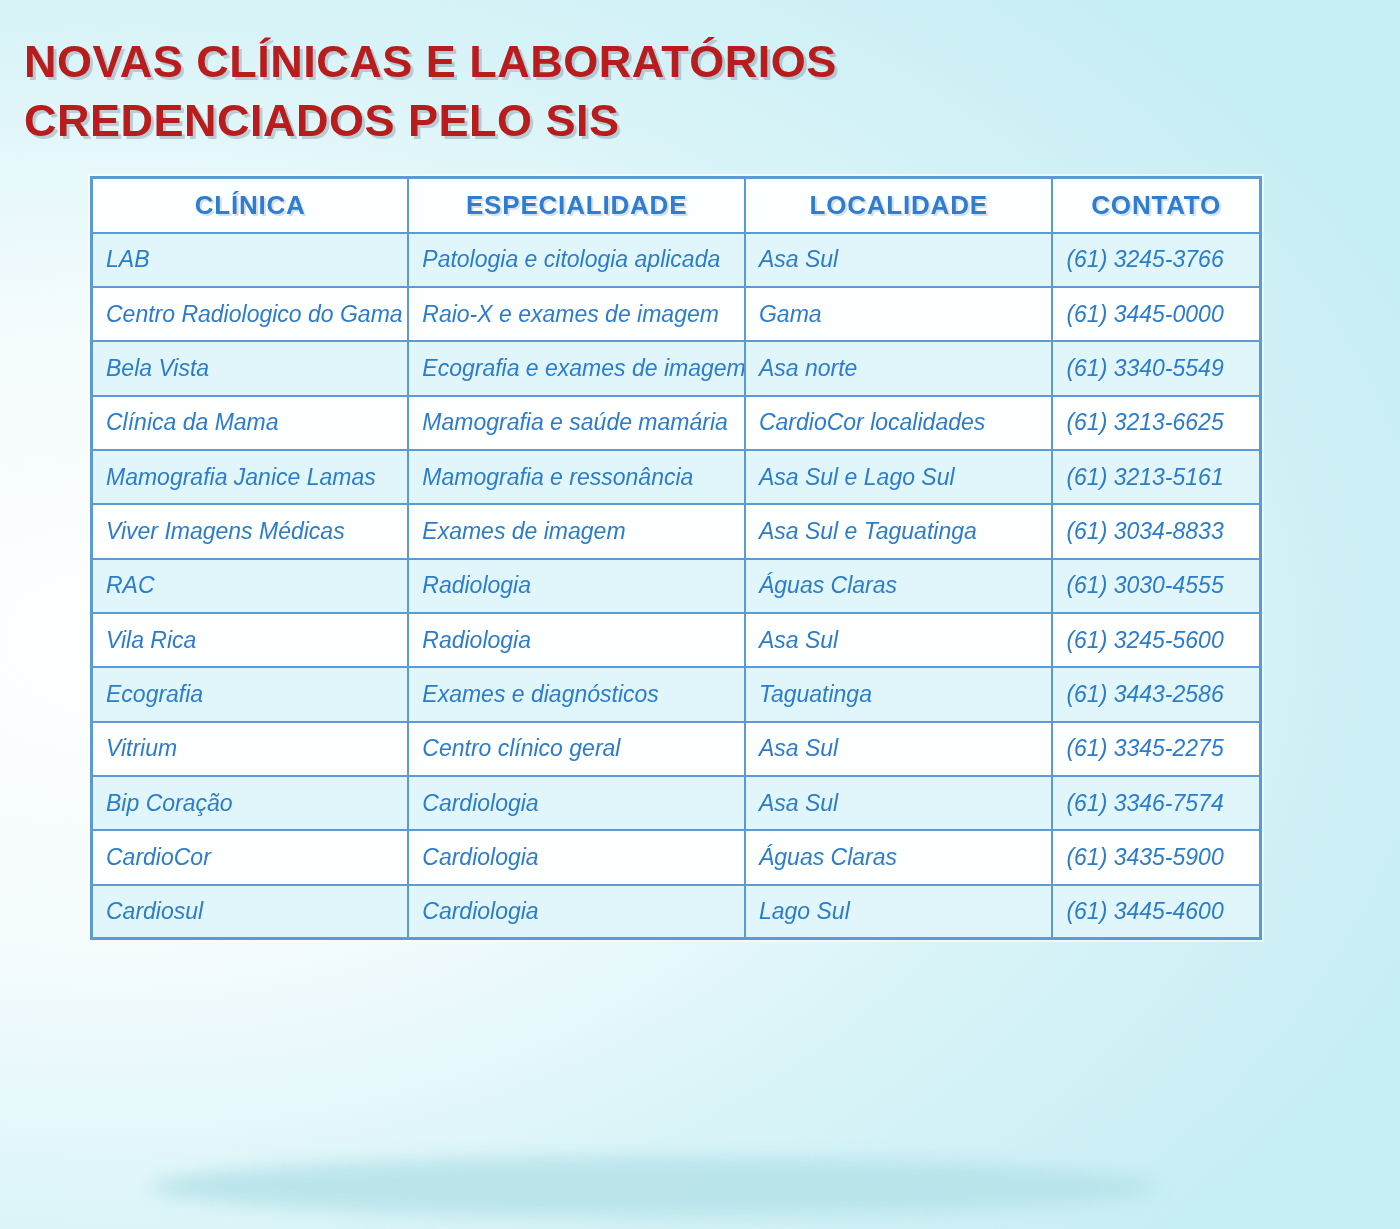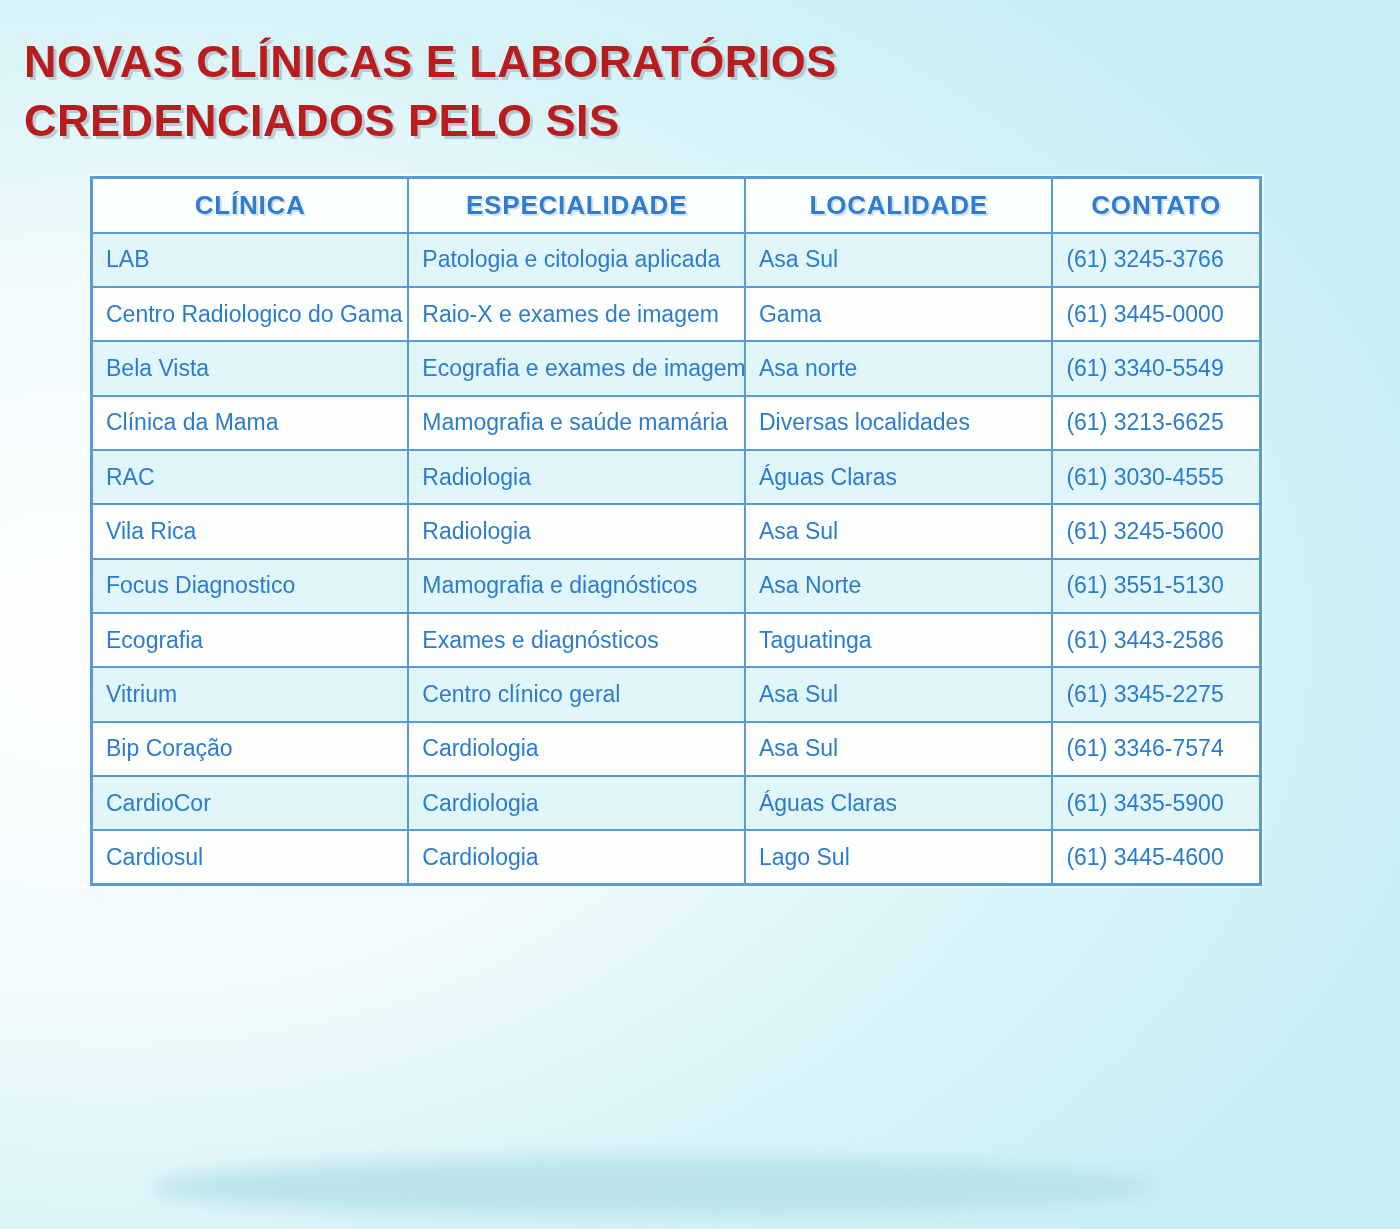--- a/index.html
+++ b/index.html
@@ -55,21 +55,21 @@
   table.credentials { border: 3px solid #5b9bd5; }
   table.credentials thead tr { height: 55px; background: #fcffff; }
   table.credentials th {
     color: #2e7dd1;
     font-size: 26px;
     font-weight: bold;
     letter-spacing: 0.8px;
     text-align: center;
     text-shadow: 2px 2px 0 rgba(130, 150, 175, 0.30);
   }
-  table.credentials tbody tr { height: 54.35px; }
+  table.credentials tbody tr { height: 54.35px; font-style: italic; }
   table.credentials tbody tr:nth-child(odd)  { background: #e1f6fa; }
   table.credentials tbody tr:nth-child(even) { background: #fdffff; }
   table.credentials td {
     color: #2b7ccc;
     font-size: 23px;
     font-weight: 400;
     padding-left: 13px;
     white-space: nowrap;
     overflow: hidden;
   }
@@ -118,40 +118,46 @@
       </tr>
       <tr>
         <td>Bela Vista</td>
         <td>Ecografia e exames de imagem</td>
         <td>Asa norte</td>
         <td>(61) 3340-5549</td>
       </tr>
       <tr>
         <td>Clínica da Mama</td>
         <td>Mamografia e saúde mamária</td>
-        <td>Diversas localidades</td>
+        <td>CardioCor localidades</td>
         <td>(61) 3213-6625</td>
+      </tr>
+      <tr>
+        <td>Mamografia Janice Lamas</td>
+        <td>Mamografia e ressonância</td>
+        <td>Asa Sul e Lago Sul</td>
+        <td>(61) 3213-5161</td>
+      </tr>
+      <tr>
+        <td>Viver Imagens Médicas</td>
+        <td>Exames de imagem</td>
+        <td>Asa Sul e Taguatinga</td>
+        <td>(61) 3034-8833</td>
       </tr>
       <tr>
         <td>RAC</td>
         <td>Radiologia</td>
         <td>Águas Claras</td>
         <td>(61) 3030-4555</td>
       </tr>
       <tr>
         <td>Vila Rica</td>
         <td>Radiologia</td>
         <td>Asa Sul</td>
         <td>(61) 3245-5600</td>
-      </tr>
-      <tr>
-        <td>Focus Diagnostico</td>
-        <td>Mamografia e diagnósticos</td>
-        <td>Asa Norte</td>
-        <td>(61) 3551-5130</td>
       </tr>
       <tr>
         <td>Ecografia</td>
         <td>Exames e diagnósticos</td>
         <td>Taguatinga</td>
         <td>(61) 3443-2586</td>
       </tr>
       <tr>
         <td>Vitrium</td>
         <td>Centro clínico geral</td>

